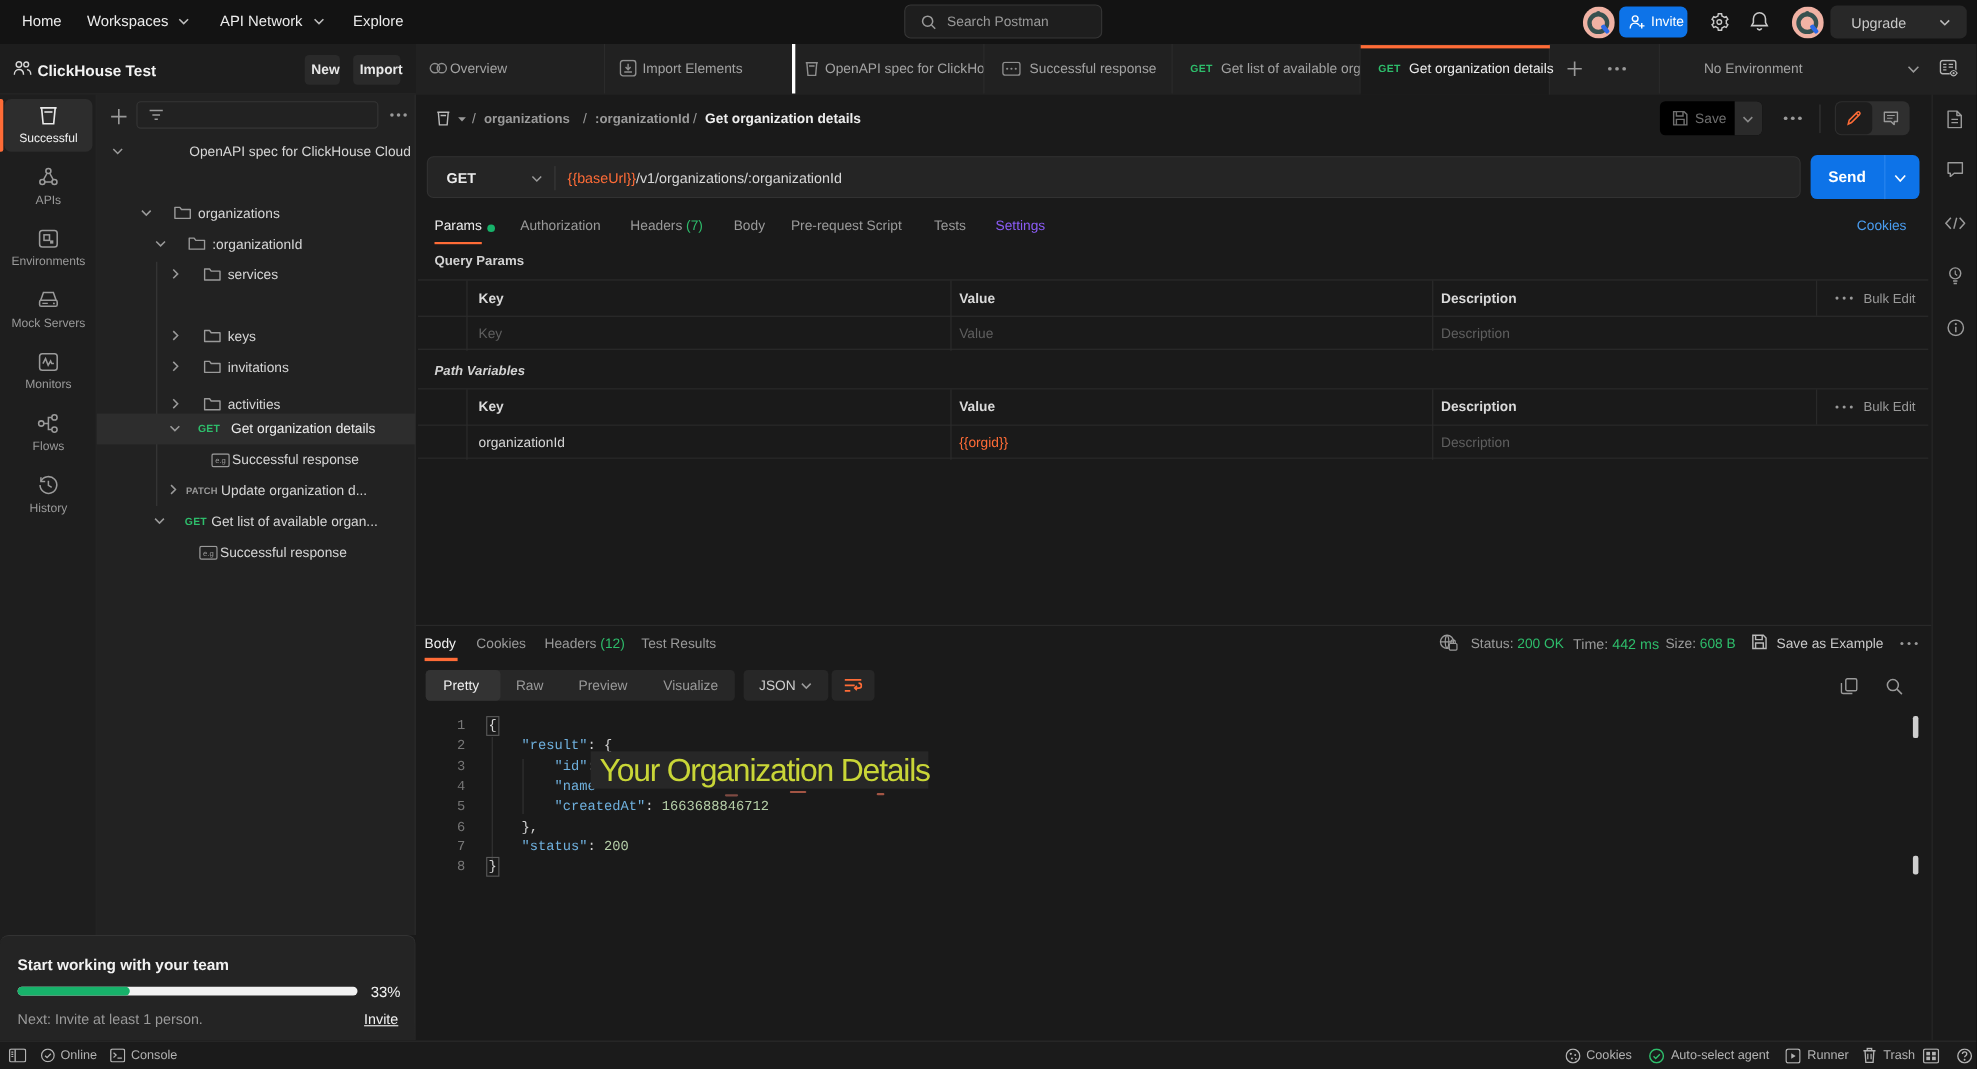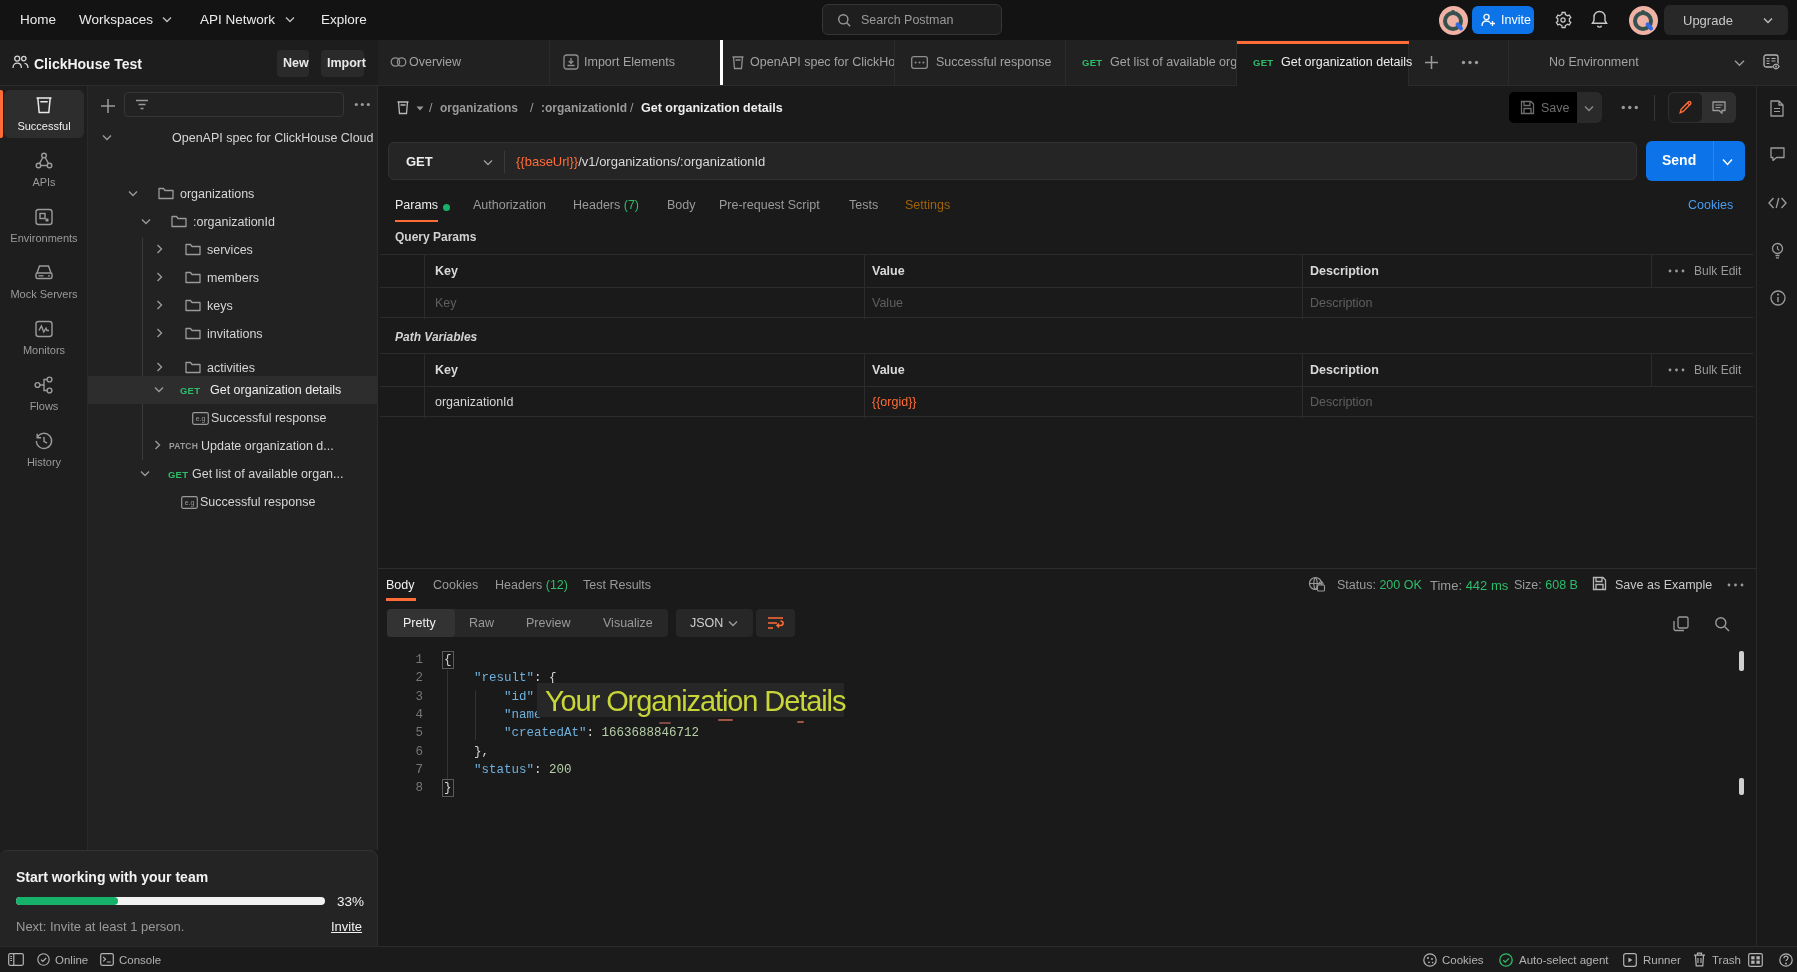--- a/index.html
+++ b/index.html
@@ -281,29 +281,20 @@
     </div>
     <div class="trow" style="top:150px;">
       <svg class="chev-r" style="left:68px;top:8px;" width="7" height="10" viewBox="0 0 7 10">
           <path d="M1.5 1 L5.5 5 L1.5 9" stroke="#9a9a9a" stroke-width="1.4" fill="none"></path>
         </svg>
       <svg class="fold" style="left:97px;" width="16" height="13" viewBox="0 0 16 13">
           <path d="M1 11.5 V1.5 h4.5 l1.5 2 h8 v8 z" stroke="#9a9a9a" stroke-width="1.3" fill="none" stroke-linejoin="round"></path>
         </svg>
       <div class="tl txt" style="left:119px;">services</div>
     </div>
-    <div class="trow" style="top:178px;">
-      <svg class="chev-r" style="left:68px;top:8px;" width="7" height="10" viewBox="0 0 7 10">
-          <path d="M1.5 1 L5.5 5 L1.5 9" stroke="#9a9a9a" stroke-width="1.4" fill="none"></path>
-        </svg>
-      <svg class="fold" style="left:97px;" width="16" height="13" viewBox="0 0 16 13">
-          <path d="M1 11.5 V1.5 h4.5 l1.5 2 h8 v8 z" stroke="#9a9a9a" stroke-width="1.3" fill="none" stroke-linejoin="round"></path>
-        </svg>
-      <div class="tl txt" style="left:119px;">members</div>
-    </div>
     <div class="trow" style="top:206px;">
       <svg class="chev-r" style="left:68px;top:8px;" width="7" height="10" viewBox="0 0 7 10">
           <path d="M1.5 1 L5.5 5 L1.5 9" stroke="#9a9a9a" stroke-width="1.4" fill="none"></path>
         </svg>
       <svg class="fold" style="left:97px;" width="16" height="13" viewBox="0 0 16 13">
           <path d="M1 11.5 V1.5 h4.5 l1.5 2 h8 v8 z" stroke="#9a9a9a" stroke-width="1.3" fill="none" stroke-linejoin="round"></path>
         </svg>
       <div class="tl txt" style="left:119px;">keys</div>
     </div>
     <div class="trow" style="top:234px;">
@@ -430,21 +421,21 @@
     </div>
 
     <div class="abs txt" style="left:17px;top:112px;font-size:12.5px;color:#ededed;">Params</div>
     <div class="abs" style="left:65px;top:118px;width:7px;height:7px;border-radius:50%;background:#17b26a;"></div>
     <div class="abs" style="left:17px;top:134px;width:43px;height:2px;background:#ff6c37;"></div>
     <div class="abs txt" style="left:95px;top:112px;font-size:12.5px;color:#9a9a9a;">Authorization</div>
     <div class="abs txt" style="left:195px;top:112px;font-size:12.5px;color:#9a9a9a;">Headers <span style="color:#2ebd6b;">(7)</span></div>
     <div class="abs txt" style="left:289px;top:112px;font-size:12.5px;color:#9a9a9a;">Body</div>
     <div class="abs txt" style="left:341px;top:112px;font-size:12.5px;color:#9a9a9a;">Pre-request Script</div>
     <div class="abs txt" style="left:471px;top:112px;font-size:12.5px;color:#9a9a9a;">Tests</div>
-    <div class="abs txt" style="left:527px;top:112px;font-size:12.5px;color:#a16207;">Settings</div>
+    <div class="abs txt" style="left:527px;top:112px;font-size:12.5px;color:#8b5cf6;">Settings</div>
     <div class="abs txt" style="left:1310px;top:112px;font-size:12.5px;color:#4a9df0;">Cookies</div>
 
     <div class="abs txt" style="left:17px;top:144px;font-size:12px;font-weight:bold;color:#d2d2d2;">Query Params</div>
     <div class="abs" style="left:2px;top:168px;width:1373px;height:64px;border-top:1px solid #2c2c2c;border-bottom:1px solid #2c2c2c;">
       <div class="abs" style="left:0;top:32px;width:1373px;height:1px;background:#2c2c2c;"></div>
       <div class="abs" style="left:44px;top:0;width:1px;height:64px;background:#2c2c2c;"></div>
       <div class="abs" style="left:484px;top:0;width:1px;height:64px;background:#2c2c2c;"></div>
       <div class="abs" style="left:922px;top:0;width:1px;height:64px;background:#2c2c2c;"></div>
         <div class="abs" style="left:1271px;top:0;width:1px;height:32px;background:#2c2c2c;"></div>
       <div class="abs txt" style="left:55px;top:9px;font-size:12.5px;font-weight:bold;color:#d9d9d9;">Key</div>

